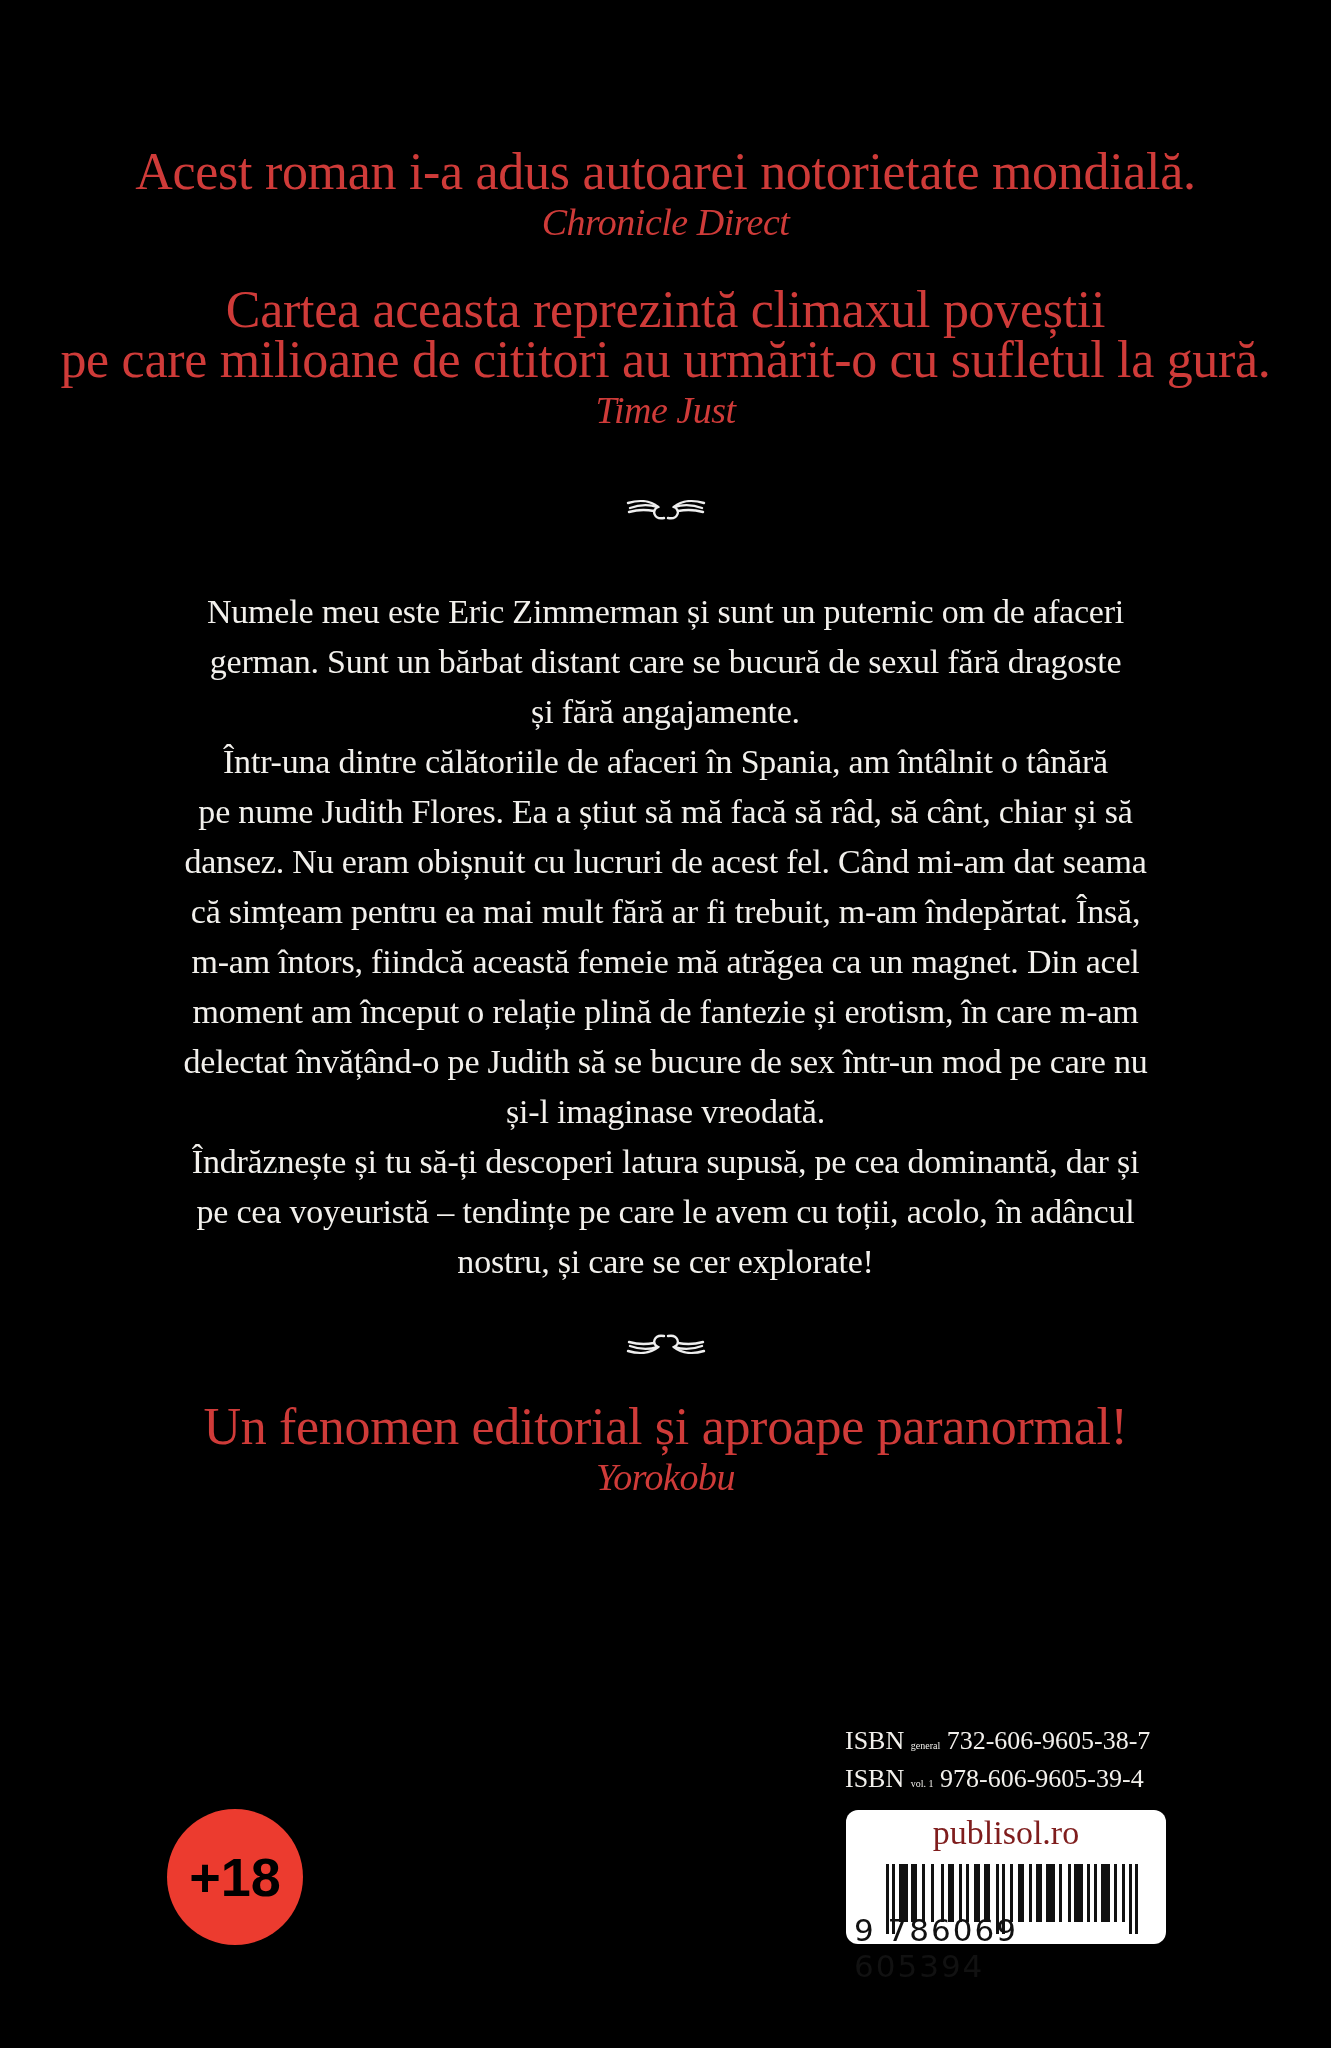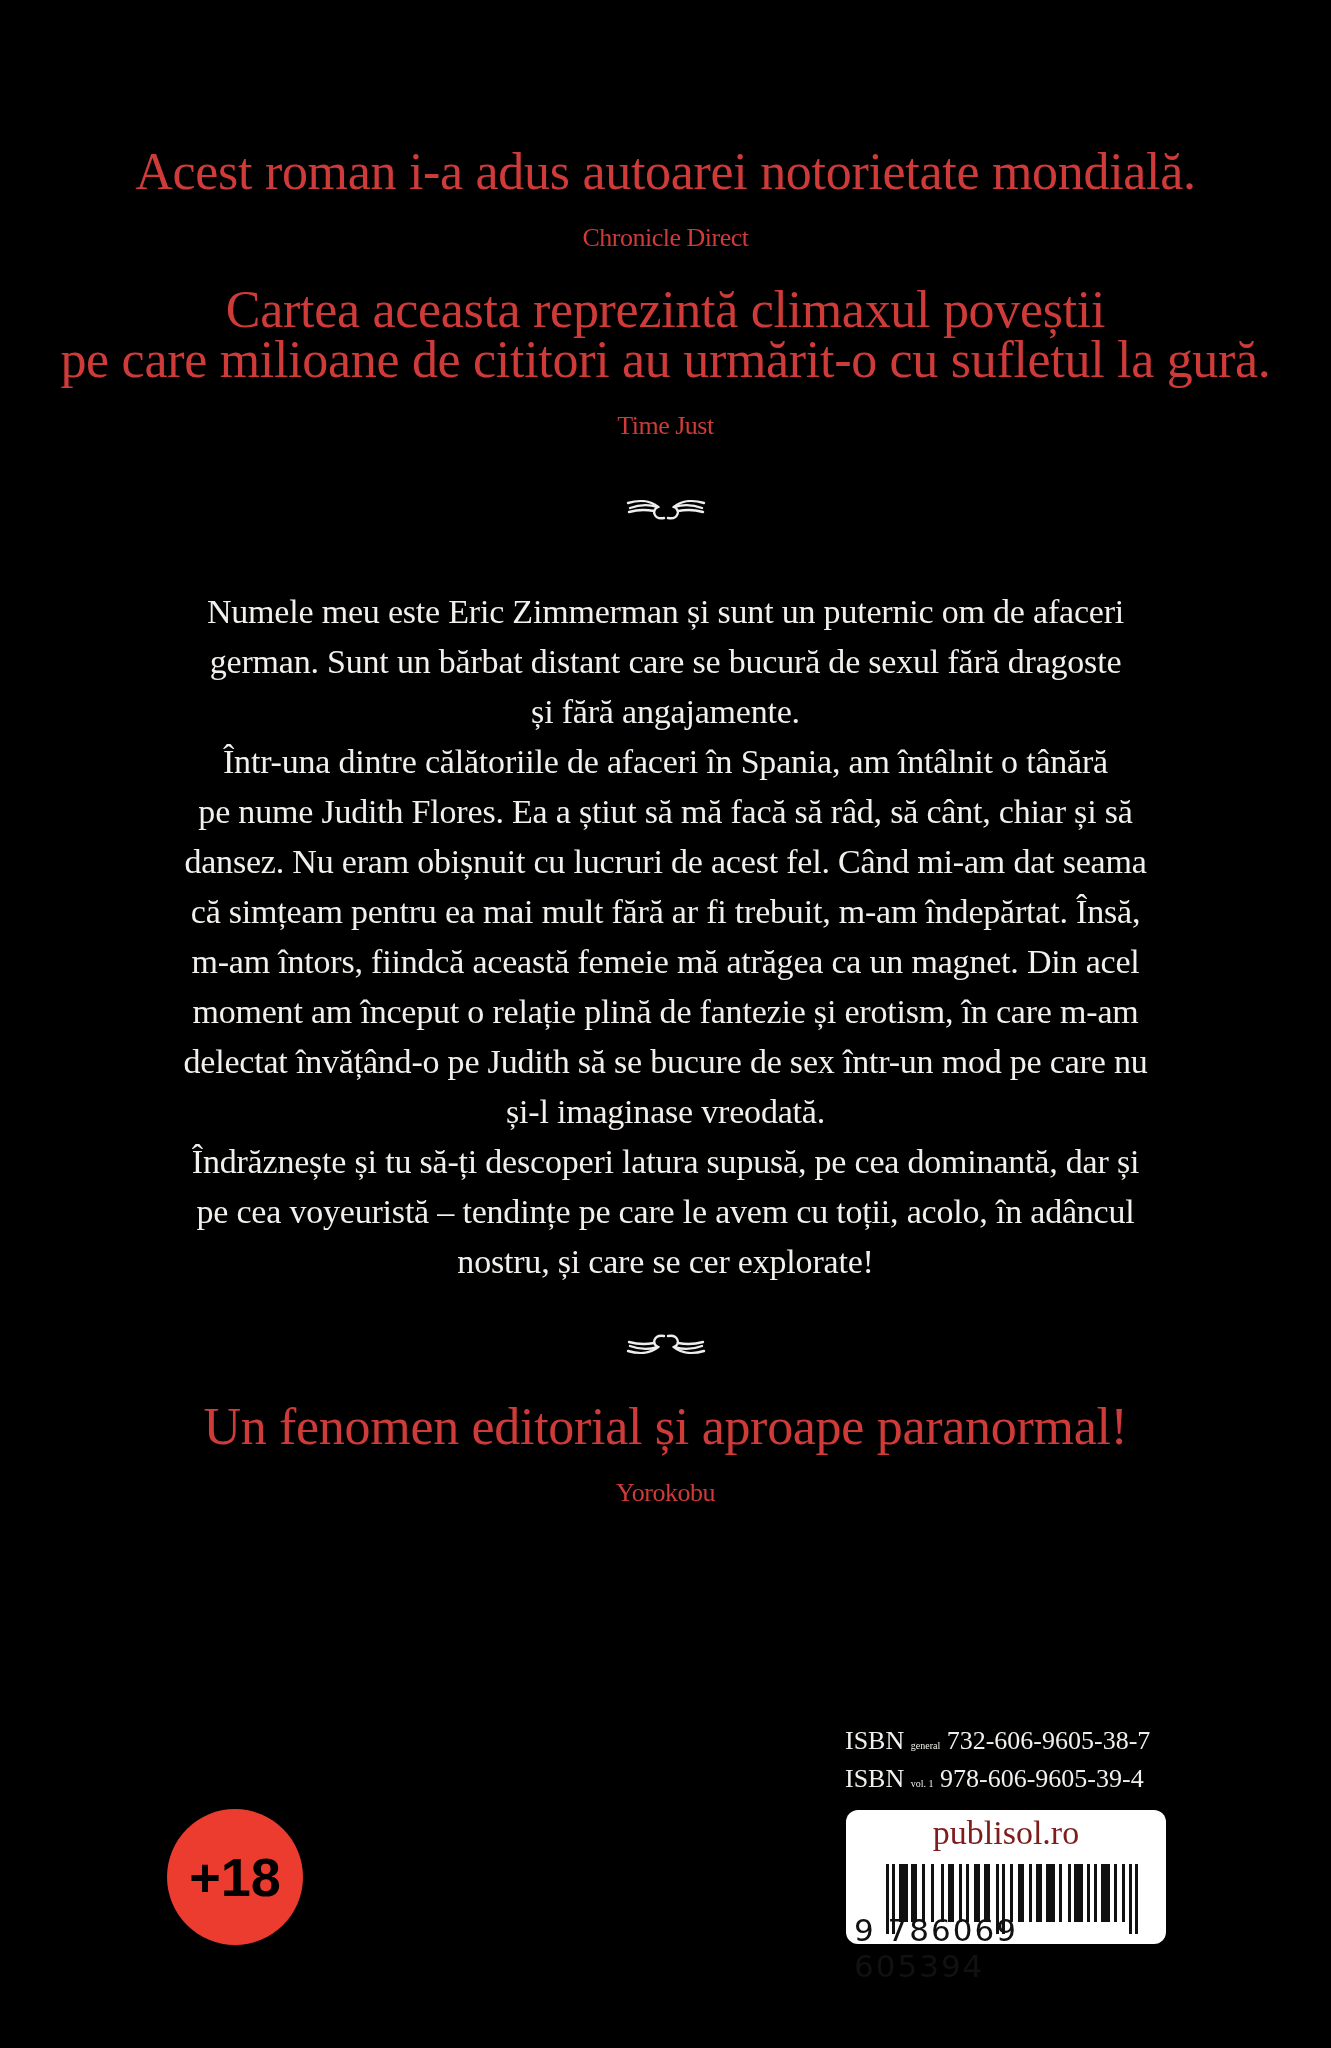--- a/index.html
+++ b/index.html
@@ -1,21 +1,21 @@
 <!DOCTYPE html>
 <html><head>
 <meta charset="utf-8">
 <style>
   html, body { margin: 0; padding: 0; background: #000; }
   body { width: 1331px; height: 2048px; position: relative; overflow: hidden;
          font-family: "Liberation Serif", "DejaVu Serif", serif; color: #f2f0ec; }
   .center { position: absolute; left: 0; width: 1331px; text-align: center; }
   .red { color: #cf3b39; }
   .quote-line { font-size: 52px; line-height: 50px; white-space: nowrap; letter-spacing: -0.3px; }
-  .source { font-size: 26px; line-height: 50px; letter-spacing: -0.5px; margin-top: 16px; }
+  .source { font-size: 38px; line-height: 50px; font-style: italic; letter-spacing: -0.5px; }
   .body-line { font-size: 34px; line-height: 50px; white-space: nowrap; letter-spacing: -0.2px; }
   .ornament { position: absolute; left: 0; width: 1331px; display: flex; justify-content: center; }
   .isbn { position: absolute; left: 845px; font-size: 26px; line-height: 34px; color: #f2f0ec; white-space: nowrap; }
   .isbn .small { font-size: 10px; }
   .barcode-box { position: absolute; left: 846px; top: 1810px; width: 320px; height: 134px;
                  background: #fff; border-radius: 12px; }
   .barcode-title { position: absolute; left: 0; top: 4px; width: 100%; text-align: center;
                    font-size: 34px; color: #7f1d1d; }
   .barcode-bars { position: absolute; left: 40px; top: 54px; width: 252px; height: 70px; }
   .barcode-digits { position: absolute; left: 8px; top: 90px; width: 300px; font-family: "DejaVu Sans", sans-serif;

